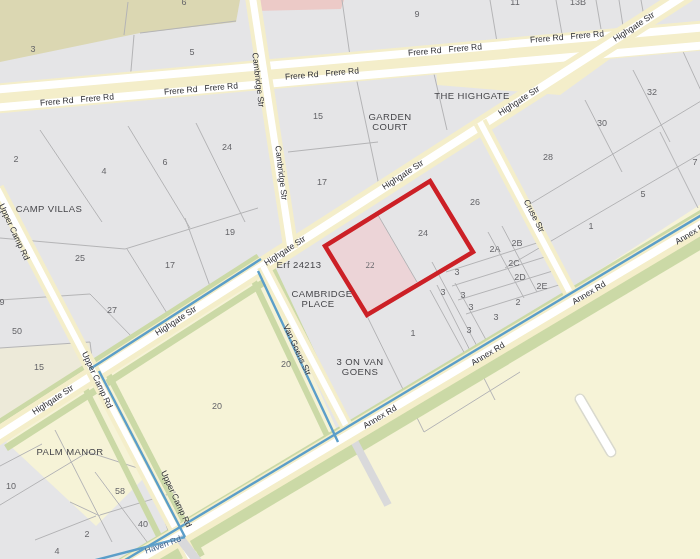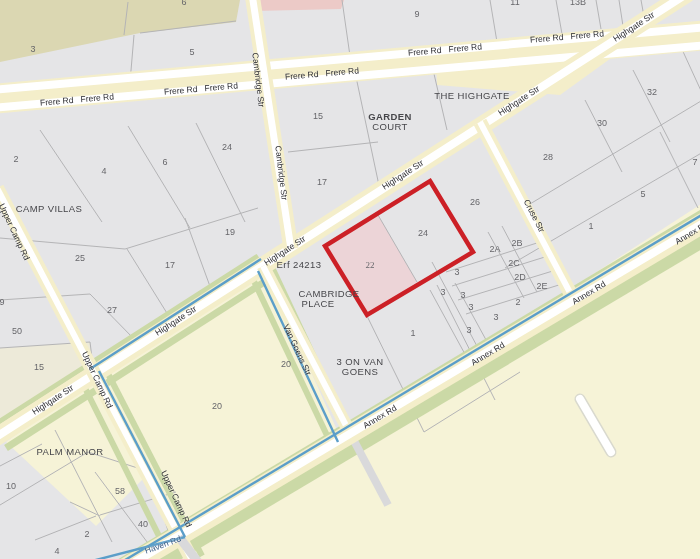--- a/index.html
+++ b/index.html
@@ -174,23 +174,23 @@
       <div class="lbl num" style="left: 471px; top: 308px; transform: translate(-50%, -50%);">3</div>
       <div class="lbl num" style="left: 496px; top: 318px; transform: translate(-50%, -50%);">3</div>
       <div class="lbl num" style="left: 469px; top: 331px; transform: translate(-50%, -50%);">3</div>
       <div class="lbl num" style="left: 11px; top: 487px; transform: translate(-50%, -50%);">10</div>
       <div class="lbl num" style="left: 120px; top: 492px; transform: translate(-50%, -50%);">58</div>
       <div class="lbl num" style="left: 143px; top: 525px; transform: translate(-50%, -50%);">40</div>
       <div class="lbl num" style="left: 87px; top: 535px; transform: translate(-50%, -50%);">2</div>
       <div class="lbl num" style="left: 57px; top: 552px; transform: translate(-50%, -50%);">4</div>
       <div class="lbl area" style="left: 49px; top: 209px; transform: translate(-50%, -50%);">CAMP VILLAS</div>
       <div class="lbl area" style="left: 472px; top: 96px; transform: translate(-50%, -50%);">THE HIGHGATE</div>
-      <div class="lbl area" style="left: 390px; top: 117px; transform: translate(-50%, -50%); font-weight: bold;">GARDEN</div>
+      <div class="lbl area" style="left: 390px; top: 117px; transform: translate(-50%, -50%);">GARDEN</div>
       <div class="lbl area" style="left: 390px; top: 127px; transform: translate(-50%, -50%);">COURT</div>
-      <div class="lbl area" style="left: 329px; top: 294px; transform: translate(-50%, -50%);">CAMBRIDGE</div>
+      <div class="lbl area" style="left: 322px; top: 294px; transform: translate(-50%, -50%);">CAMBRIDGE</div>
       <div class="lbl area" style="left: 318px; top: 304px; transform: translate(-50%, -50%);">PLACE</div>
       <div class="lbl area" style="left: 360px; top: 362px; transform: translate(-50%, -50%);">3 ON VAN</div>
       <div class="lbl area" style="left: 360px; top: 372px; transform: translate(-50%, -50%);">GOENS</div>
       <div class="lbl area" style="left: 70px; top: 452px; transform: translate(-50%, -50%);">PALM MANOR</div>
       <div class="lbl area" style="left: 299px; top: 265px; transform: translate(-50%, -50%);">Erf 24213</div>
       <div class="lbl road" style="left: 77px; top: 100px; transform: translate(-50%, -50%) rotate(-5deg);">Frere Rd   Frere Rd</div>
       <div class="lbl road" style="left: 201px; top: 89px; transform: translate(-50%, -50%) rotate(-5deg);">Frere Rd   Frere Rd</div>
       <div class="lbl road" style="left: 322px; top: 74px; transform: translate(-50%, -50%) rotate(-5deg);">Frere Rd   Frere Rd</div>
       <div class="lbl road" style="left: 445px; top: 50px; transform: translate(-50%, -50%) rotate(-5deg);">Frere Rd   Frere Rd</div>
       <div class="lbl road" style="left: 567px; top: 37px; transform: translate(-50%, -50%) rotate(-5deg);">Frere Rd   Frere Rd</div>

